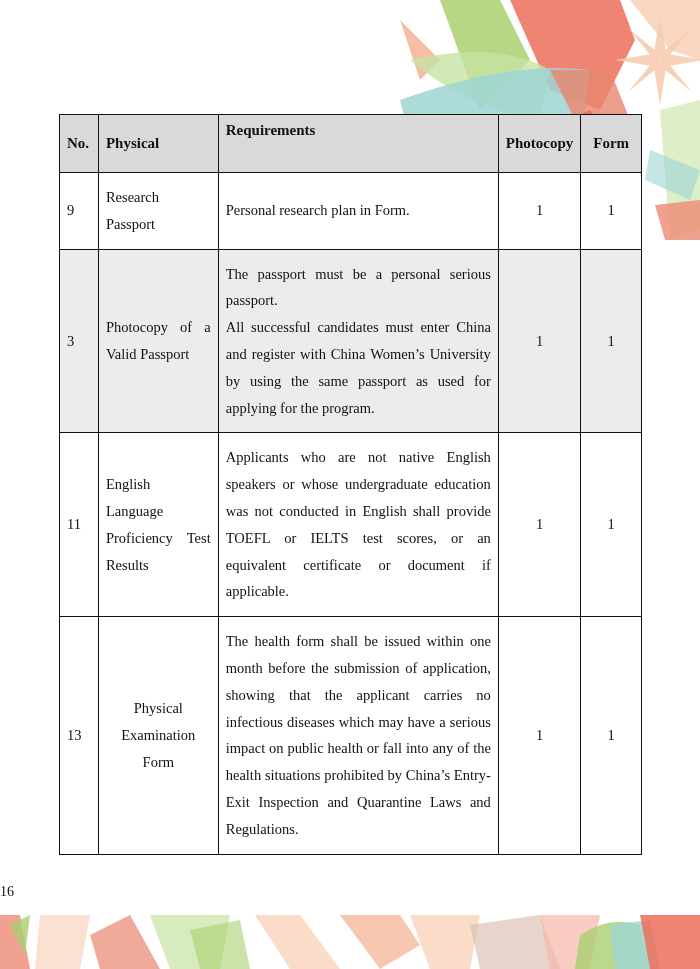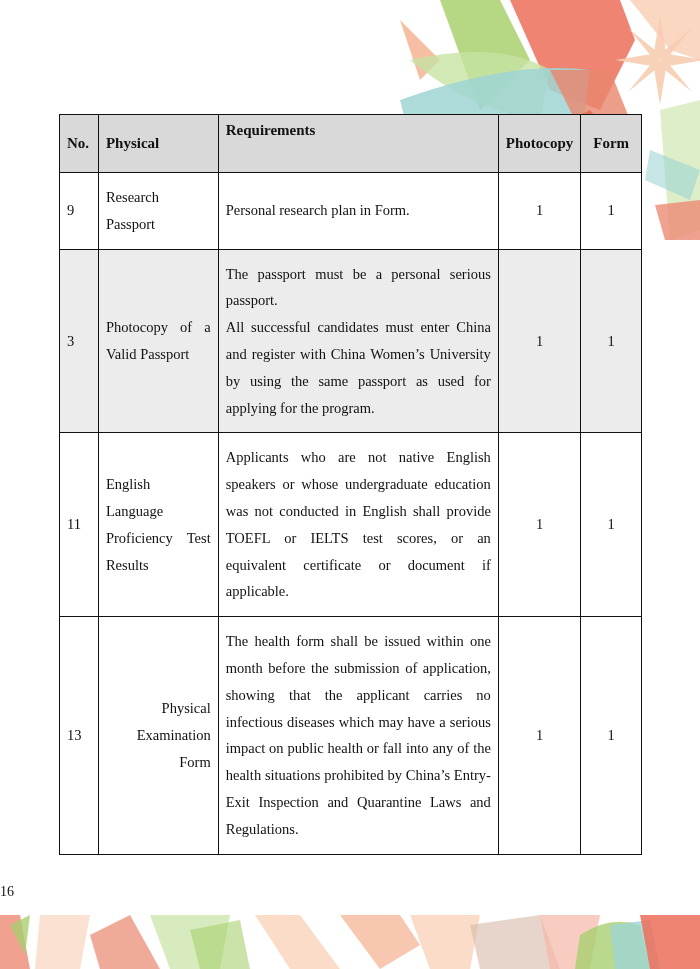--- a/index.html
+++ b/index.html
@@ -77,21 +77,21 @@
   </tr>
   <tr class="plain" style="height:167px">
     <td class="num">11</td>
     <td class="doc">English Language Proficiency Test Results</td>
     <td class="reqt">Applicants who are not native English speakers or whose undergraduate education was not conducted in English shall provide TOEFL or IELTS test scores, or an equivalent certificate or document if applicable.</td>
     <td class="cnt">1</td>
     <td class="cnt2">1</td>
   </tr>
   <tr class="plain" style="height:219px">
     <td class="num">13</td>
-    <td class="doc" style="text-align:right">Physical Examination Form</td>
+    <td class="doc" style="text-align:center">Physical Examination Form</td>
     <td class="reqt">The health form shall be issued within one month before the submission of application, showing that the applicant carries no infectious diseases which may have a serious impact on public health or fall into any of the health situations prohibited by China’s Entry-Exit Inspection and Quarantine Laws and Regulations.</td>
     <td class="cnt">1</td>
     <td class="cnt2 top">1</td>
   </tr>
 </tbody>
   </table>
 
 <div class="page-num">16</div>
 
 <svg id="deco-bottom" class="deco" viewBox="0 0 700 54" preserveAspectRatio="none">

